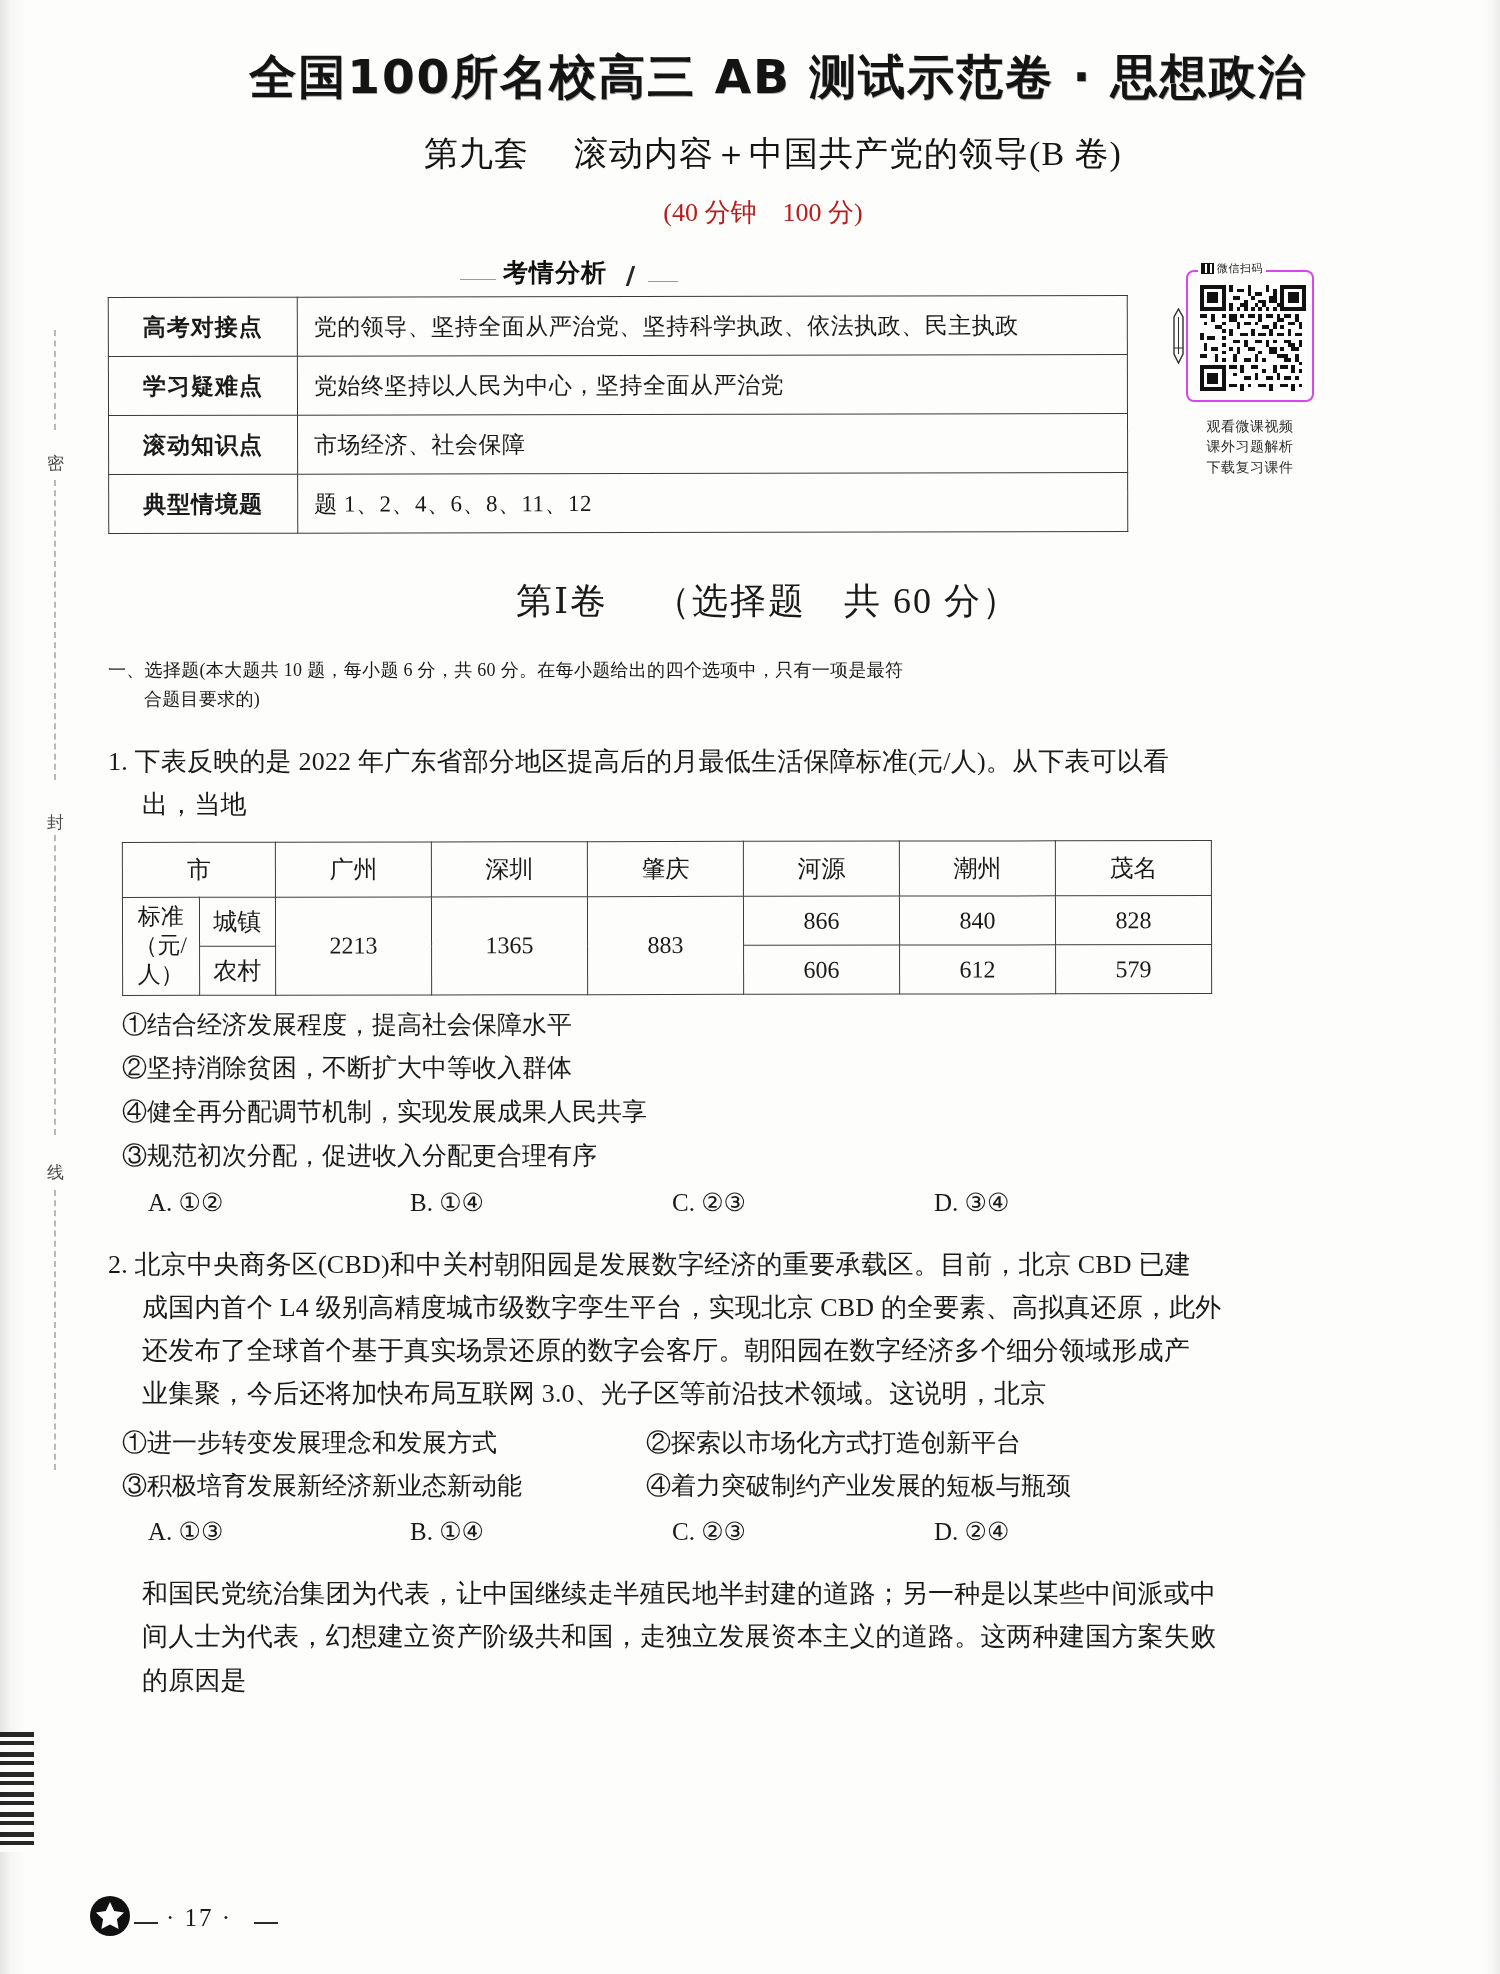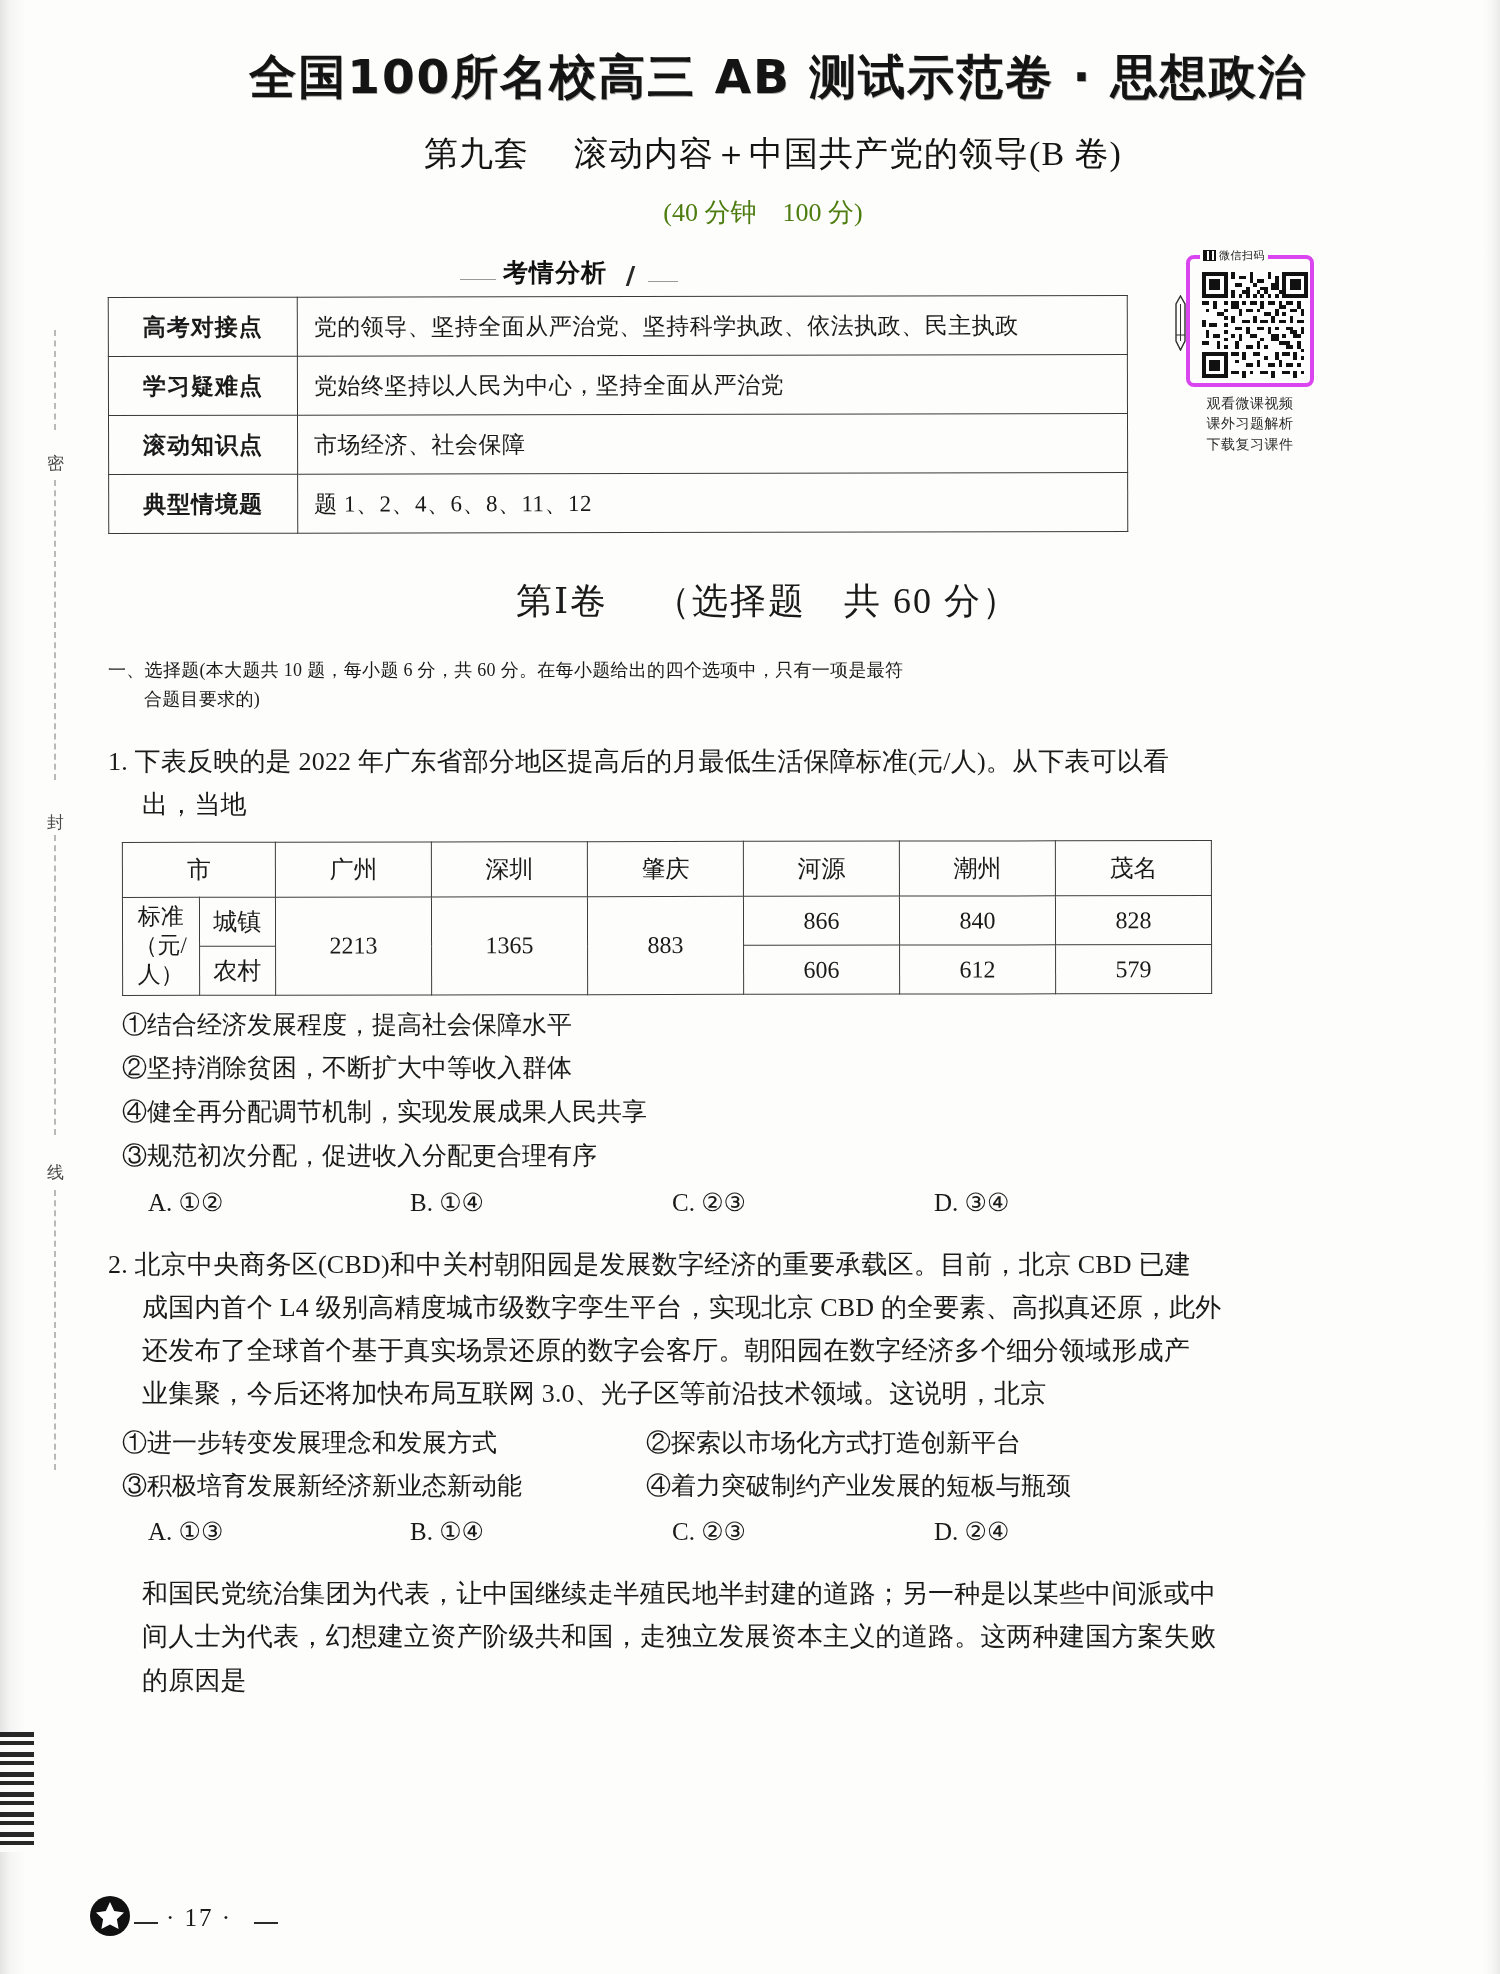--- a/index.html
+++ b/index.html
@@ -104,21 +104,21 @@
     padding-left: 30px;
     white-space: nowrap;
   }
   .sub-title .gap { display:inline-block; width: 26px; }
 
   .time-score {
     margin-top: 18px;
     text-align: center;
     font-size: 26px;
     padding-left: 10px;
-    color: #4d7c0f;
+    color: #b91c1c;
   }
 
   
   .analysis-label-wrap {
     margin-top: 26px;
     position: relative;
     height: 36px;
   }
   .analysis-label {
     position: absolute;
@@ -187,22 +187,22 @@
     position: absolute;
     left: 1175px;
     top: 255px;
     width: 150px;
     text-align: center;
   }
   .qr-frame {
     position: relative;
     width: 128px;
     height: 132px;
-    margin: 0 auto;
-    border: 4px solid #d946ef;
+    margin: 15px auto;
+    border: 2px solid #d946ef;
     border-radius: 8px;
     box-sizing: border-box;
     padding: 13px 8px 8px 14px;
   }
   .qr-head {
     position: absolute;
     top: -11px;
     left: 10px;
     background: #fdfdfc;
     padding: 0 3px;

